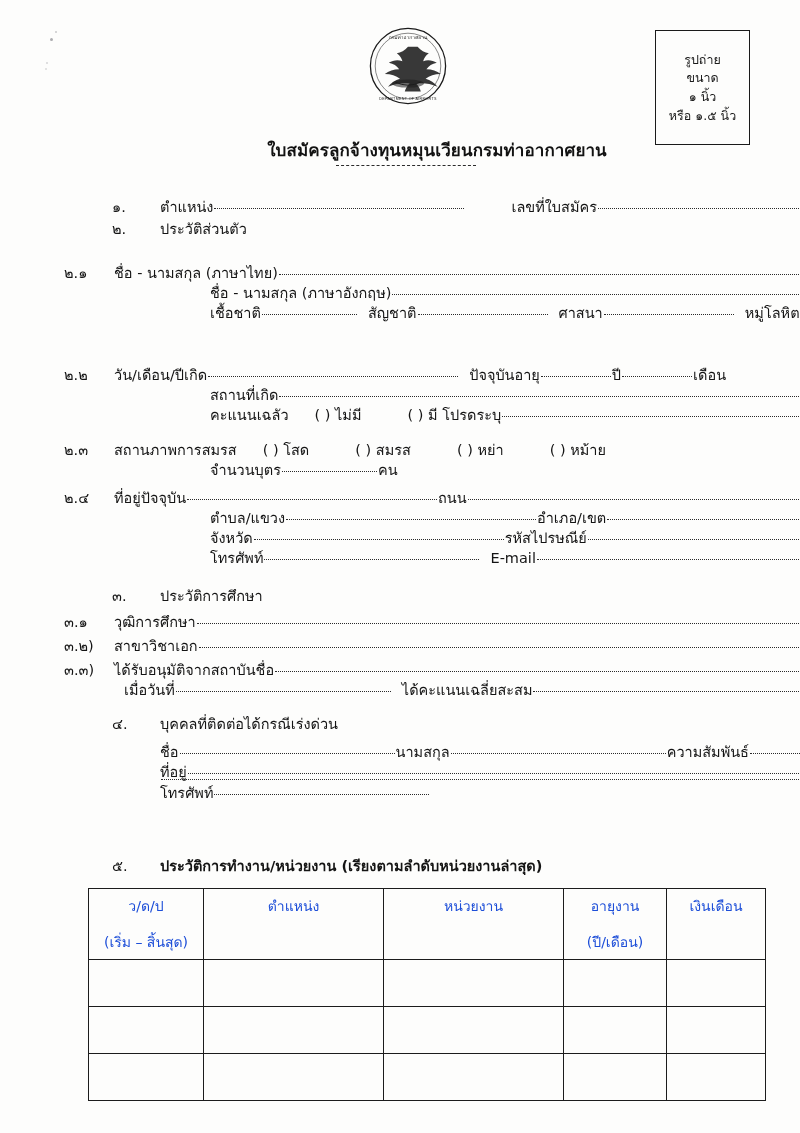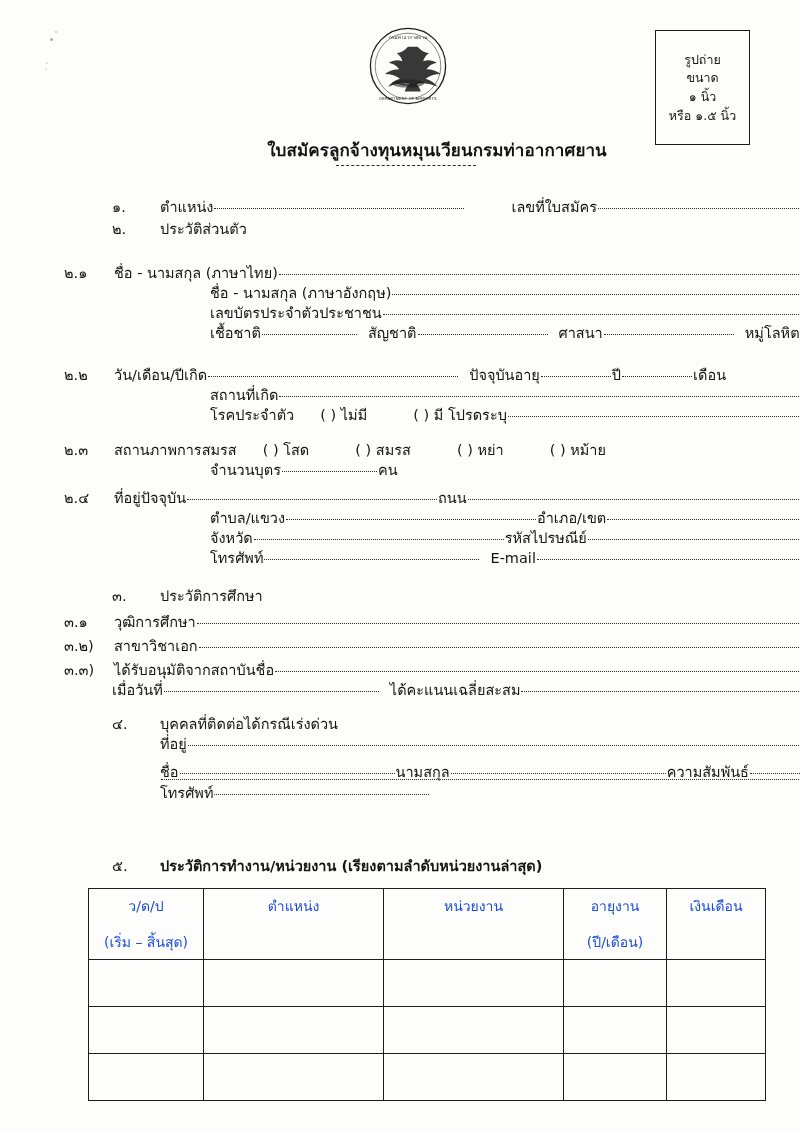--- a/index.html
+++ b/index.html
@@ -104,21 +104,21 @@
   }
   .subnum {
     flex: 0 0 auto;
     width: 50px;
     padding-left: 64px;
     box-sizing: content-box;
     font-size: 14.5px;
   }
   .indent-1 { padding-left: 160px; }
   .indent-2 { padding-left: 210px; }
-  .indent-3 { padding-left: 112px; }
+  .indent-3 { padding-left: 87px; margin-left: 37px; }
   .lbl { flex: 0 0 auto; }
   .bold { font-weight: bold; }
 
   
   .dots {
     flex: 1 1 auto;
     min-width: 10px;
     position: relative;
     top: -3px;
     border-bottom: 1.5px dotted #2a2a2a;
@@ -222,24 +222,20 @@
     <div class="row">
       <span class="subnum">๒.๑</span>
       <span class="lbl">ชื่อ - นามสกุล (ภาษาไทย)</span>
       <span class="dots pad-r"></span>
     </div>
     <div class="row indent-2">
       <span class="lbl">ชื่อ - นามสกุล (ภาษาอังกฤษ)</span>
       <span class="dots pad-r"></span>
     </div>
     <div class="row indent-2">
-      <span class="lbl">เลขบัตรประจำตัวประชาชน</span>
-      <span class="dots pad-r"></span>
-    </div>
-    <div class="row indent-2">
       <span class="lbl">เชื้อชาติ</span>
       <span class="dots w-sm"></span>
       <span class="gap-s"></span>
       <span class="lbl">สัญชาติ</span>
       <span class="dots w-md"></span>
       <span class="gap-s"></span>
       <span class="lbl">ศาสนา</span>
       <span class="dots w-md"></span>
       <span class="gap-s"></span>
       <span class="lbl">หมู่โลหิต</span>
@@ -257,21 +253,21 @@
       <span class="dots w-xs"></span>
       <span class="lbl">ปี</span>
       <span class="dots w-xs"></span>
       <span class="lbl">เดือน</span>
     </div>
     <div class="row indent-2">
       <span class="lbl">สถานที่เกิด</span>
       <span class="dots pad-r"></span>
     </div>
     <div class="row indent-2">
-      <span class="lbl">โรคประจำตัว</span>
+      <span class="lbl">คะแนนเฉลัว</span>
       <span class="gap-m"></span>
       <span class="box">(    ) ไม่มี</span>
       <span class="gap-l"></span>
       <span class="box">(    ) มี โปรดระบุ</span>
       <span class="dots pad-r"></span>
     </div>
   </div>
 
   <div class="section" style="top:440px;">
     <div class="row">
@@ -351,30 +347,30 @@
       <span class="lbl">ได้คะแนนเฉลี่ยสะสม</span>
       <span class="dots pad-r"></span>
     </div>
   </div>
 
   <div class="section" style="top:714px;">
     <div class="row">
       <span class="num">๔.</span>
       <span class="lbl">บุคคลที่ติดต่อได้กรณีเร่งด่วน</span>
     </div>
-    <div class="row indent-1">
-      <span class="lbl">ที่อยู่</span>
-      <span class="dots pad-r"></span>
-    </div>
     <div class="row indent-1" style="margin-top:8px;">
       <span class="lbl">ชื่อ</span>
       <span class="dots w-xl"></span>
       <span class="lbl">นามสกุล</span>
       <span class="dots w-xl"></span>
       <span class="lbl">ความสัมพันธ์</span>
+      <span class="dots pad-r"></span>
+    </div>
+    <div class="row indent-1">
+      <span class="lbl">ที่อยู่</span>
       <span class="dots pad-r"></span>
     </div>
     <div class="row indent-1">
       <span class="dots pad-r"></span>
     </div>
     <div class="row indent-1">
       <span class="lbl">โทรศัพท์</span>
       <span class="dots w-xl"></span>
     </div>
   </div>

